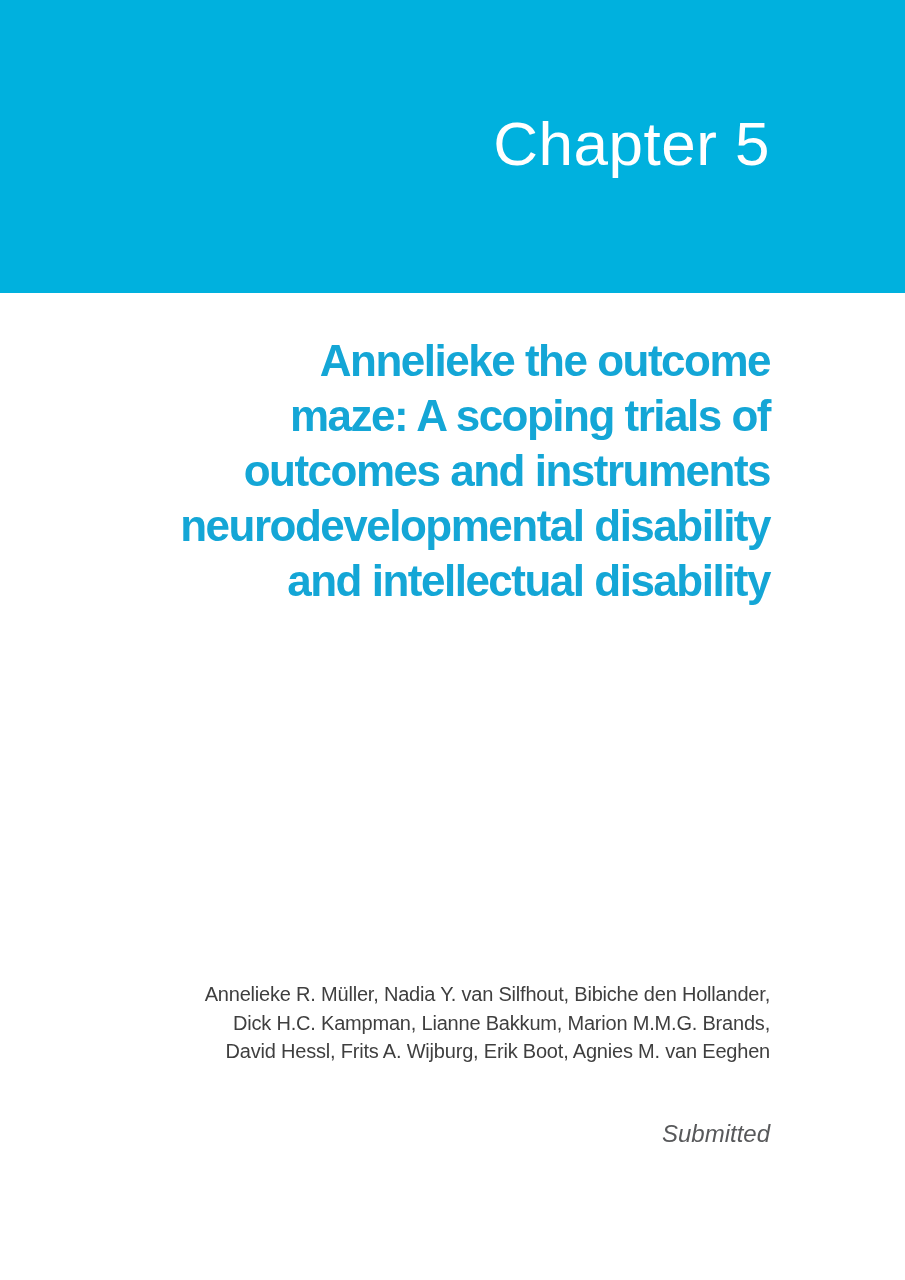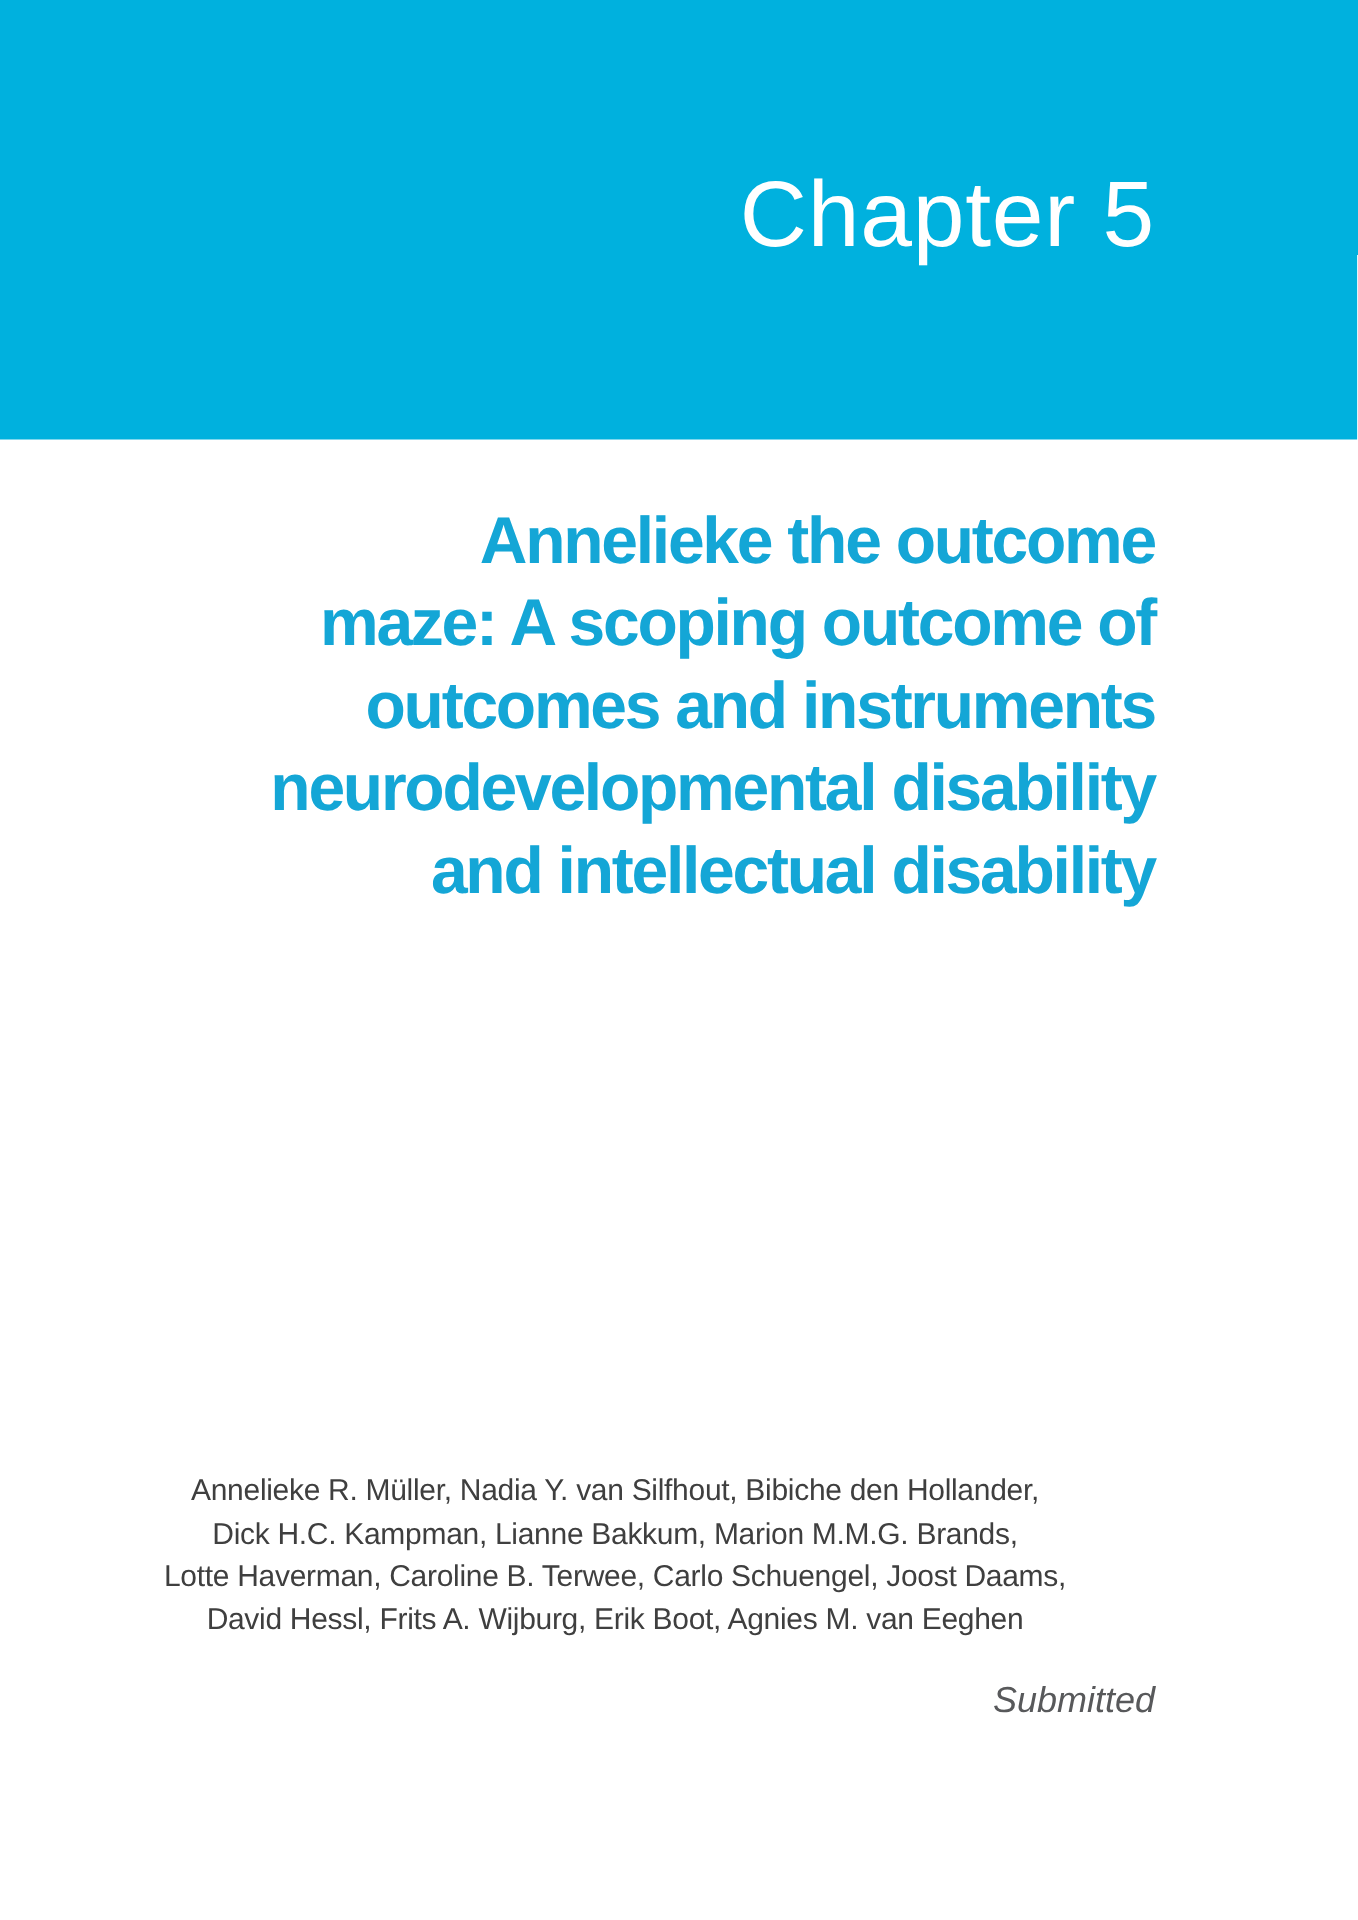--- a/index.html
+++ b/index.html
@@ -47,21 +47,21 @@
     color: #14A6D6;
   }
   .title-line {
     white-space: nowrap;
   }
   .authors-block {
     position: absolute;
     top: 980px;
     right: 135px;
     width: 720px;
-    text-align: center;
+    text-align: right;
     font-size: 20px;
     line-height: 28.5px;
     letter-spacing: -0.2px;
     color: #3F3F3F;
   }
   .author-line {
     white-space: nowrap;
   }
   .submitted-note {
     position: absolute;
@@ -78,28 +78,27 @@
 <body>
 
 <div class="page">
 
   <div class="banner">
     <div class="chapter-heading">Chapter 5</div>
   </div>
 
   <div class="title-block">
     <div class="title-line">Annelieke the outcome</div>
-    <div class="title-line">maze: A scoping outcome of</div>
+    <div class="title-line">maze: A scoping trials of</div>
     <div class="title-line">outcomes and instruments</div>
     <div class="title-line">neurodevelopmental disability</div>
     <div class="title-line">and intellectual disability</div>
   </div>
 
   <div class="authors-block">
     <div class="author-line">Annelieke R. Müller, Nadia Y. van Silfhout, Bibiche den Hollander,</div>
     <div class="author-line">Dick H.C. Kampman, Lianne Bakkum, Marion M.M.G. Brands,</div>
-    <div class="author-line">Lotte Haverman, Caroline B. Terwee, Carlo Schuengel, Joost Daams,</div>
     <div class="author-line">David Hessl, Frits A. Wijburg, Erik Boot, Agnies M. van Eeghen</div>
   </div>
 
   <div class="submitted-note">Submitted</div>
 
 </div>
 
 </body></html>

